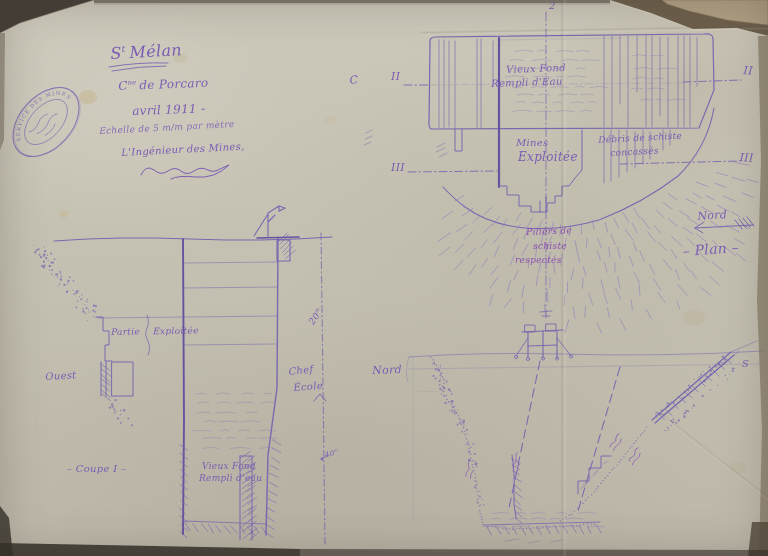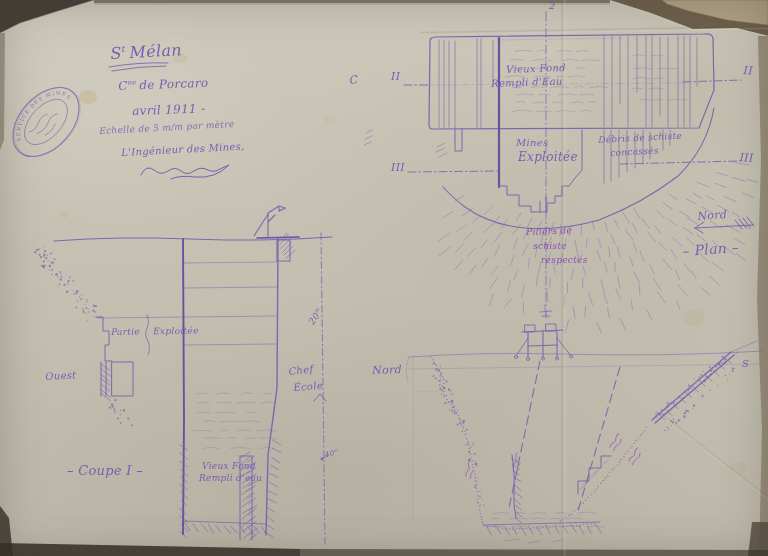--- a/index.html
+++ b/index.html
@@ -869,27 +869,27 @@
 <span class="hw" style="left:391px;top:161px;font-size:11px">III</span>
 <span class="hw" style="left:740px;top:151px;font-size:11px;transform:rotate(3deg)">III</span>
 <span class="hw" style="left:506px;top:64px;font-size:10px;transform:rotate(-2deg)">Vieux Fond</span>
 <span class="hw" style="left:491px;top:78px;font-size:10px;transform:rotate(-2deg)">Rempli d'Eau</span>
 <span class="hw" style="left:516px;top:137px;font-size:10px">Mines</span>
 <span class="hw" style="left:518px;top:150px;font-size:12px">Exploitée</span>
 <span class="hw" style="left:598px;top:135px;font-size:9px;transform:rotate(-3deg)">Débris de schiste</span>
 <span class="hw" style="left:610px;top:148px;font-size:9px;transform:rotate(-3deg)">concassés</span>
 <span class="hw hw-strong" style="left:526px;top:227px;font-size:9px;transform:rotate(-2deg)">Piliers de</span>
 <span class="hw hw-strong" style="left:533px;top:241px;font-size:9px">schiste</span>
-<span class="hw hw-strong" style="left:541px;top:255px;font-size:9px">respectés</span>
+<span class="hw hw-strong" style="left:515px;top:255px;font-size:9px">respectés</span>
 <span class="hw" style="left:697px;top:210px;font-size:11px;transform:rotate(-4deg)">Nord</span>
 <span class="hw" style="left:682px;top:243px;font-size:14px;transform:rotate(-4deg)">– Plan –</span>
 
 <span class="hw" style="left:45px;top:371px;font-size:10px;transform:rotate(-3deg)">Ouest</span>
 <span class="hw" style="left:111px;top:327px;font-size:9px;word-spacing:10px;transform:rotate(-1deg)">Partie Exploitée</span>
-<span class="hw" style="left:67px;top:463px;font-size:13px">– Coupe I –</span>
+<span class="hw" style="left:67px;top:463px;font-size:10px">– Coupe I –</span>
 <span class="hw" style="left:202px;top:461px;font-size:9px">Vieux Fond</span>
 <span class="hw" style="left:199px;top:473px;font-size:9px">Rempli d'eau</span>
 
 <span class="hw" style="left:306px;top:320px;font-size:9px;transform:rotate(-55deg)"><span>20</span><sup>m</sup></span>
 <span class="hw" style="left:324px;top:450px;font-size:7px;transform:rotate(-12deg)"><span>40</span><sup>m</sup></span>
 <span class="hw" style="left:288px;top:366px;font-size:10px;transform:rotate(-6deg)">Chef</span>
 <span class="hw" style="left:293px;top:382px;font-size:10px;transform:rotate(-4deg)">École</span>
 
 <span class="hw" style="left:372px;top:364px;font-size:11px;transform:rotate(-2deg)">Nord</span>
 <span class="hw" style="left:742px;top:358px;font-size:10px">S</span>

